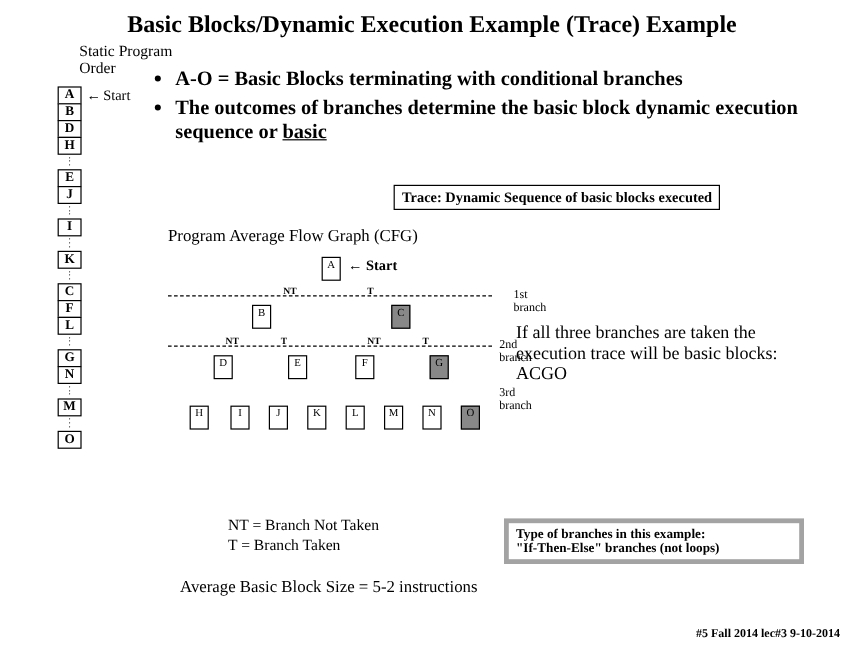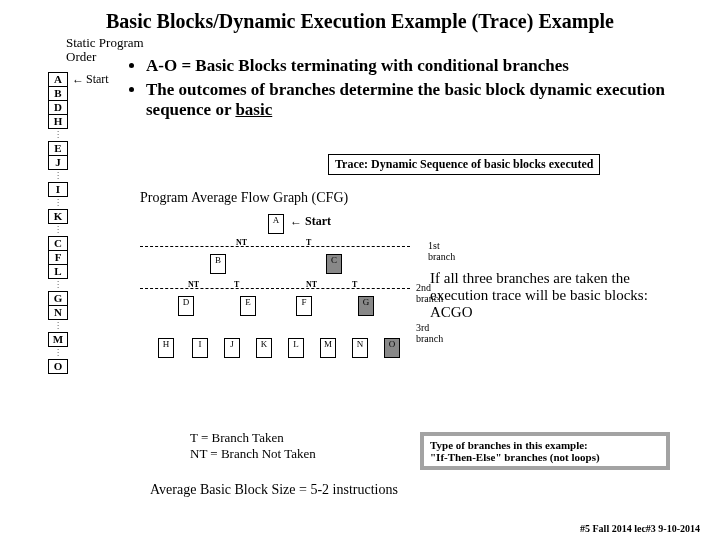--- a/index.html
+++ b/index.html
@@ -231,22 +231,22 @@
   <div class="nbox" style="left:116px; top:128px;">K</div>
   <div class="nbox" style="left:148px; top:128px;">L</div>
   <div class="nbox" style="left:180px; top:128px;">M</div>
   <div class="nbox" style="left:212px; top:128px;">N</div>
   <div class="nbox dark" style="left:244px; top:128px;">O</div>
 </div>
 
 <div class="note-right">If all three branches are taken the execution trace will be basic blocks:  ACGO</div>
 
 <div class="legend">
+  <div>NT =  Branch Not Taken</div>
   <div>T   =  Branch Taken</div>
-  <div>NT =  Branch Not Taken</div>
 </div>
 
 <div class="type-box">
   <div>Type of branches in this example:</div>
   <div>"If-Then-Else" branches (not loops)</div>
 </div>
 
 <div class="avg">Average Basic Block Size = 5-2 instructions</div>
 
 <div class="footer">#5 Fall 2014 lec#3   9-10-2014</div>

